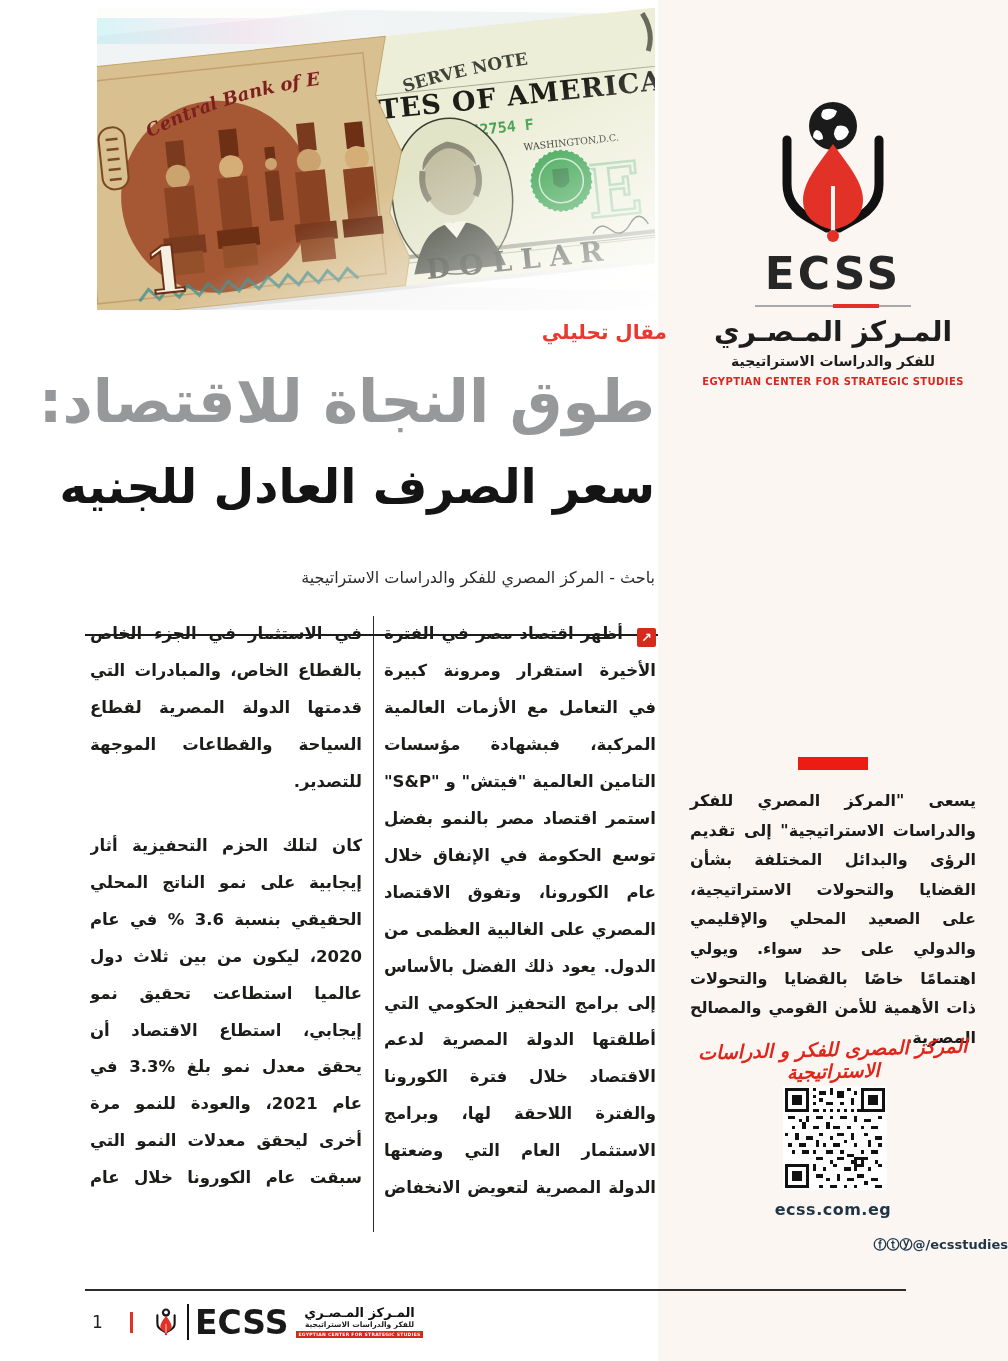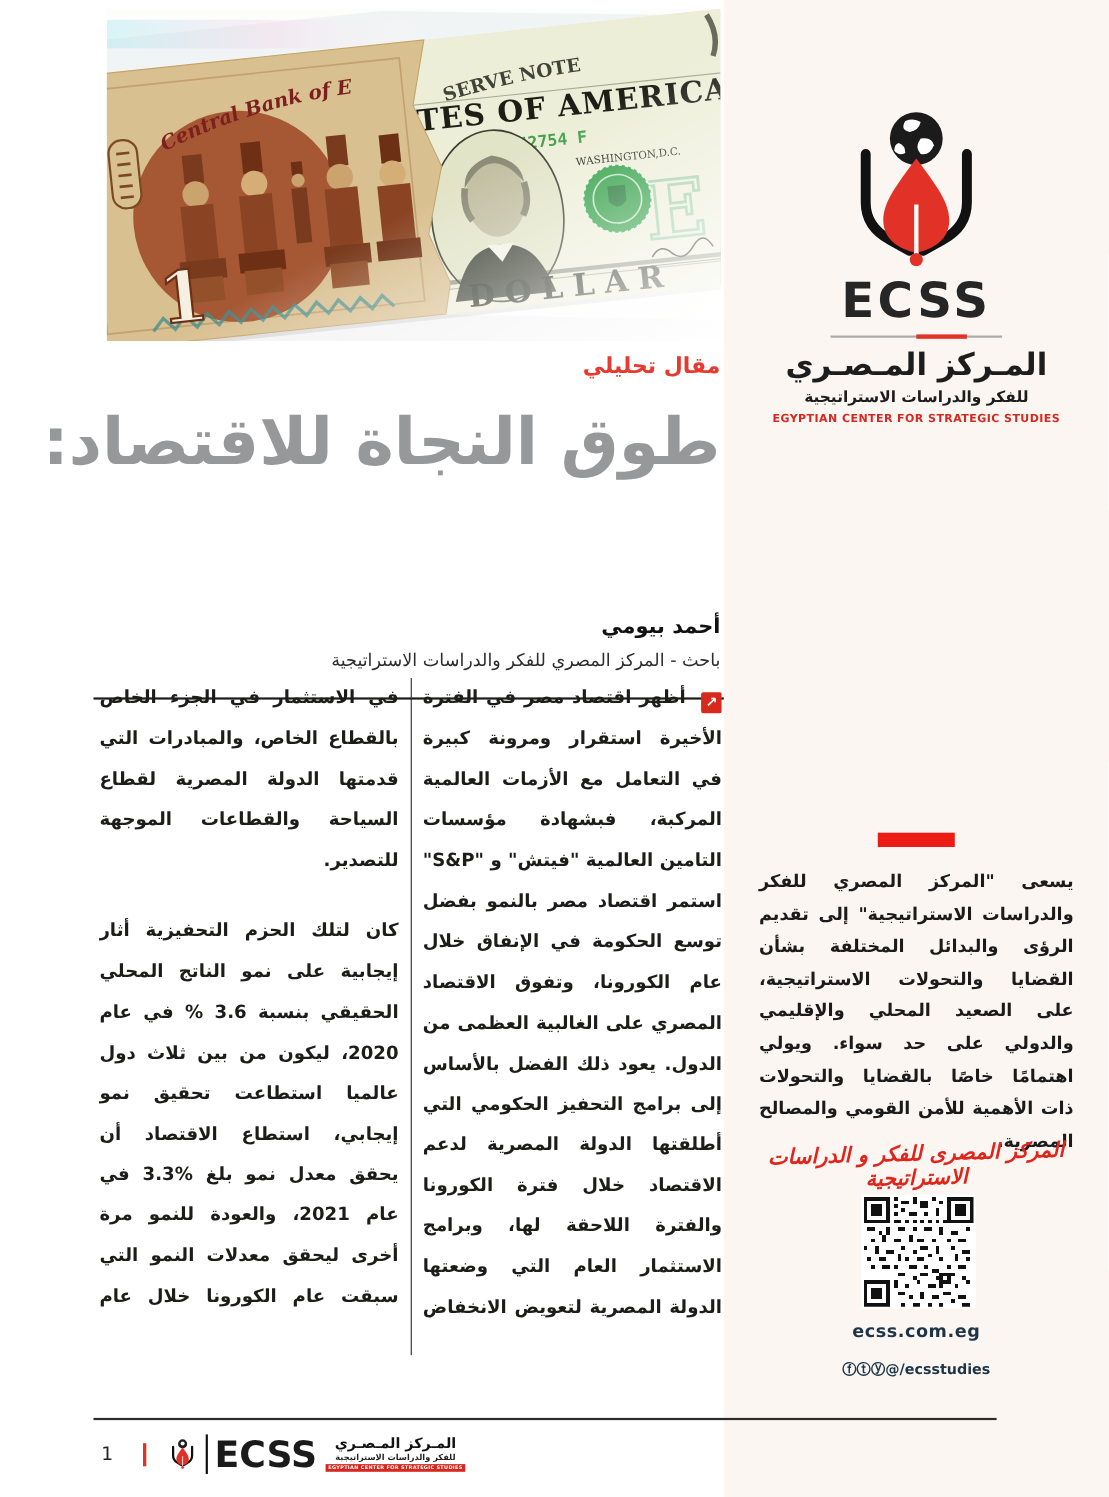--- a/index.html
+++ b/index.html
@@ -3,21 +3,21 @@
 <meta charset="utf-8">
 <style>
   html,body{margin:0;padding:0;background:#ffffff;}
   .page{position:relative;width:1008px;height:1361px;background:#ffffff;overflow:hidden;
         font-family:"DejaVu Sans",sans-serif;margin:0 auto;}
   
   .side-strip{position:absolute;left:658px;top:0;width:350px;height:1361px;background:#fcf6f3;}
   
   .hero{position:absolute;left:97px;top:8px;width:558px;height:302px;overflow:hidden;background:#fff;}
   
-  .category{position:absolute;right:353px;top:320px;color:#e8392e;font-size:20px;font-weight:bold;
+  .category{position:absolute;right:341px;top:320px;color:#e8392e;font-size:20px;font-weight:bold;
             direction:rtl;text-align:right;}
   .title-block{position:absolute;right:353px;top:372px;direction:rtl;text-align:right;line-height:1.0;}
   .title-gray{color:#97989a;font-size:59px;font-weight:bold;letter-spacing:-.5px;}
   .title-black{color:#141414;font-size:47px;font-weight:bold;margin-top:32px;letter-spacing:-.5px;}
   .author-block{position:absolute;right:353px;top:558px;direction:rtl;text-align:right;}
   .author-name{color:#111;font-size:19px;font-weight:bold;}
   .author-role{color:#2c2c2c;font-size:16px;margin-top:10px;font-weight:500;}
   .rule-main{position:absolute;left:85px;top:634px;width:573px;height:2px;background:#1c1c1c;}
   
   .body-cols{position:absolute;left:90px;top:616px;width:566px;height:616px;direction:rtl;
@@ -36,21 +36,21 @@
   .sb-ar-sub{font-size:14px;font-weight:bold;color:#1d1d1d;direction:rtl;margin-top:5px;}
   .sb-en{font-size:10px;font-weight:bold;color:#d6281e;letter-spacing:.4px;margin-top:7px;}
   .sb-redbar{position:absolute;left:798px;top:757px;width:70px;height:13px;background:#ec1c14;}
   .sb-about{position:absolute;left:690px;top:786px;width:286px;direction:rtl;text-align:justify;
             color:#1b1b1b;font-size:16px;line-height:1.85;font-weight:bold;}
   .sb-sign{position:absolute;left:690px;top:1038px;width:286px;text-align:center;color:#e0251b;
            font-size:19px;font-style:italic;font-weight:bold;direction:rtl;transform:rotate(-1.5deg);}
   .sb-qr{position:absolute;left:783px;top:1086px;width:100px;height:100px;background:#fff;padding:2px;}
   .sb-site{position:absolute;left:658px;top:1200px;width:350px;text-align:center;color:#1d3547;
            font-size:16px;font-weight:bold;letter-spacing:.5px;}
-  .sb-social{position:absolute;left:658px;top:1236px;width:350px;text-align:center;color:#1d3547;
+  .sb-social{position:absolute;left:658px;top:1236px;width:350px;text-align:right;color:#1d3547;
              font-size:13px;font-weight:bold;}
   
   .rule-footer{position:absolute;left:85px;top:1289px;width:821px;height:2px;background:#2c2c2c;}
   .footer{position:absolute;left:92px;top:1298px;height:48px;display:flex;align-items:center;}
   .pg-num{color:#222;font-size:17px;font-weight:500;width:30px;}
   .pg-bar{width:3px;height:21px;background:#e23227;margin:0 18px 0 8px;}
   .f-logo{display:flex;align-items:center;}
   .f-sep{width:2px;height:36px;background:#111;margin:0 6px;}
   .f-acronym{font-size:33px;font-weight:800;color:#1a1a1a;letter-spacing:0px;}
   .f-ar{margin-right:6px;margin-left:8px;text-align:center;direction:rtl;}
@@ -192,24 +192,24 @@
       </g>
 
       <rect x="0" y="0" width="558" height="302" fill="url(#fadeBR)"></rect>
     </svg>
   </div>
 
   <div class="category">مقال تحليلي</div>
 
   <div class="title-block">
     <div class="title-gray">طوق النجاة للاقتصاد:</div>
+    <div class="title-black">سعر الصرف العادل للجنيه</div>
   </div>
 
   <div class="author-block">
-    <div class="author-name">أحمد بيومي</div>
     <div class="author-role">باحث - المركز المصري للفكر والدراسات الاستراتيجية</div>
   </div>
 
   <div class="rule-main"></div>
 
   <div class="body-cols">
     <p>
       <span class="lead-arrow">↗</span>
       <span>أظهر اقتصاد مصر في الفترة الأخيرة استقرار ومرونة كبيرة في التعامل مع الأزمات العالمية المركبة، فبشهادة مؤسسات التامين العالمية "فيتش" و "S&amp;P" استمر اقتصاد مصر بالنمو بفضل توسع الحكومة في الإنفاق خلال عام الكورونا، وتفوق الاقتصاد المصري على الغالبية العظمى من الدول. يعود ذلك الفضل بالأساس إلى برامج التحفيز الحكومي التي أطلقتها الدولة المصرية لدعم الاقتصاد خلال فترة الكورونا والفترة اللاحقة لها، وبرامج الاستثمار العام التي وضعتها الدولة المصرية لتعويض الانخفاض في الاستثمار في الجزء الخاص بالقطاع الخاص، والمبادرات التي قدمتها الدولة المصرية لقطاع السياحة والقطاعات الموجهة للتصدير.</span>
     </p>

